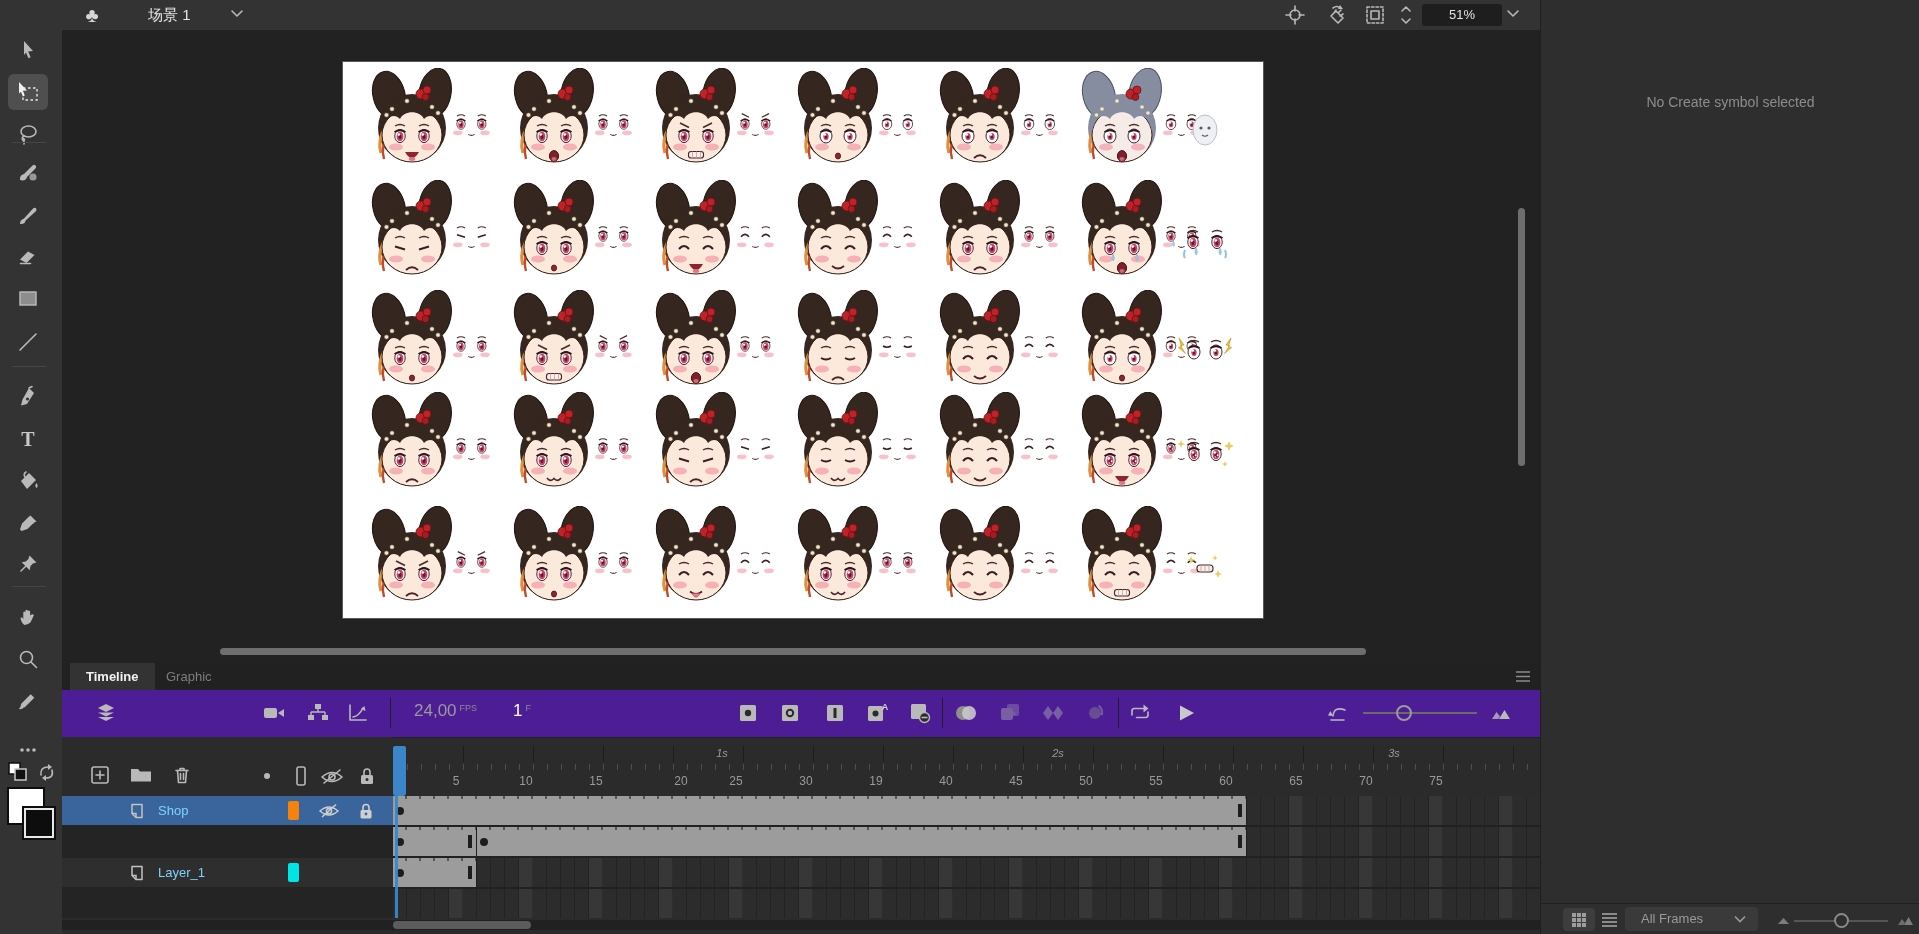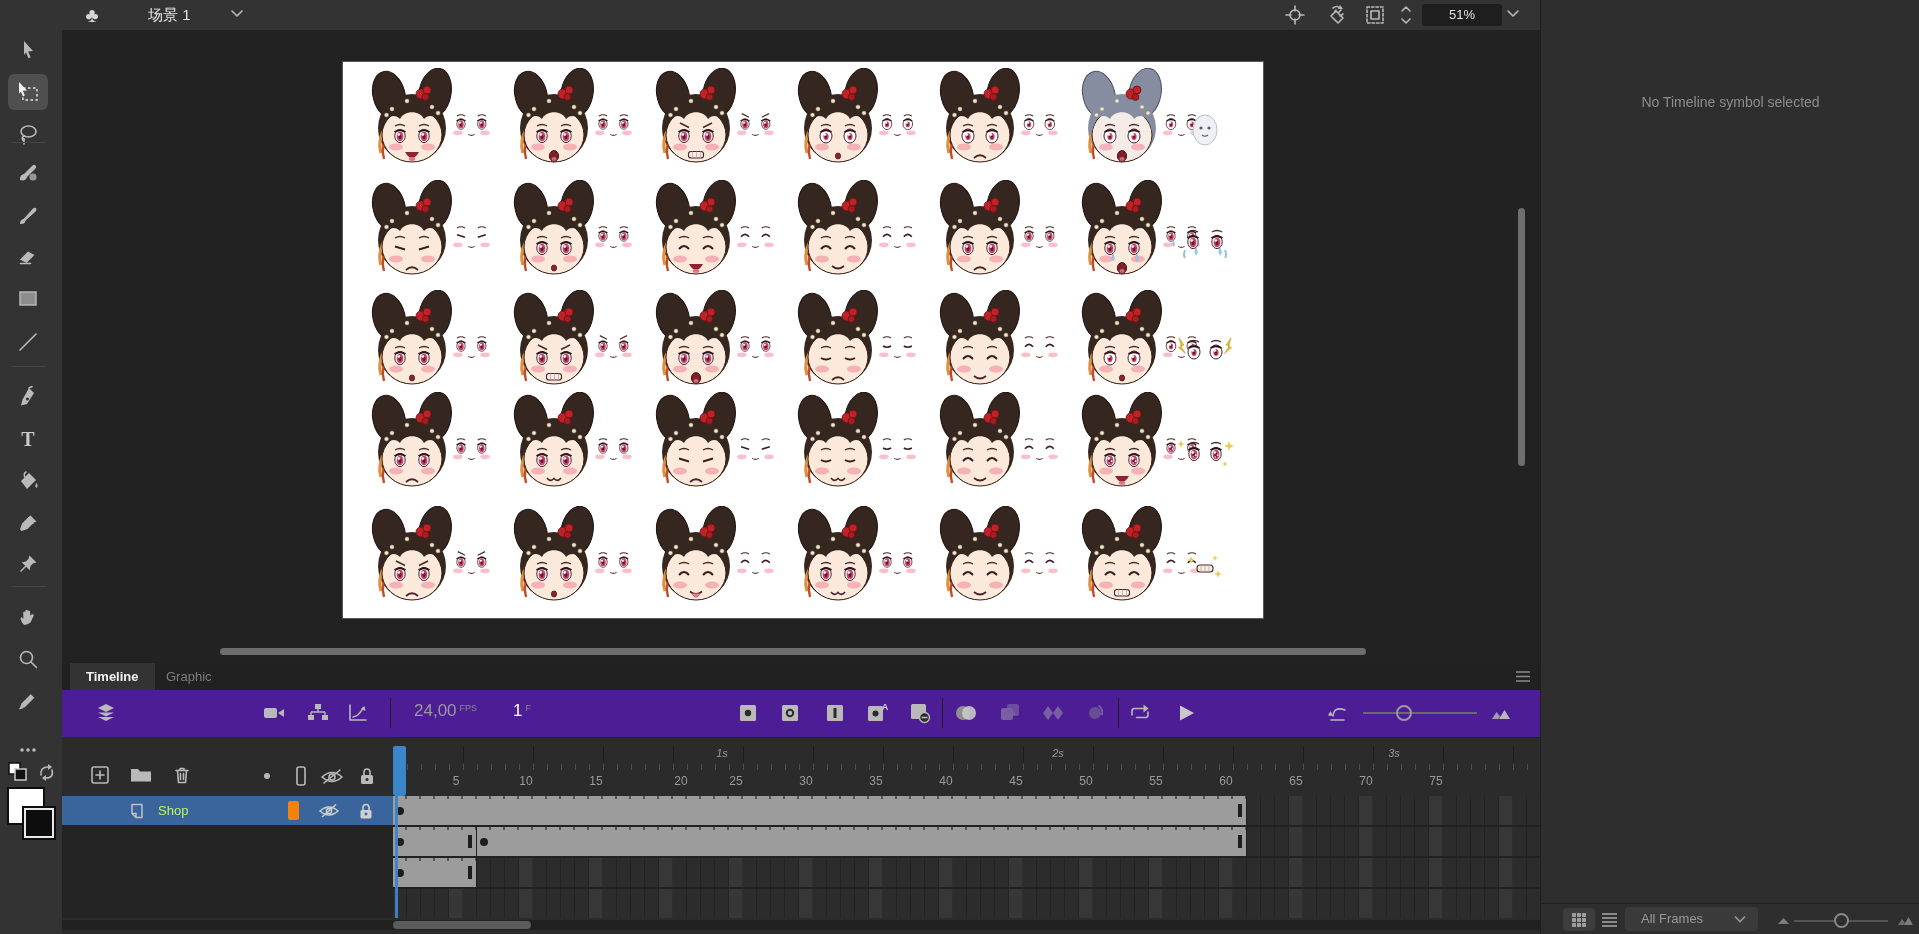--- a/index.html
+++ b/index.html
@@ -55,21 +55,21 @@
   .lh-ic{position:absolute;top:28px;}
   #ruler{left:331px;top:83px;width:1147px;height:50px;overflow:hidden;}
   .sec-bound{position:absolute;top:0;width:1px;height:16px;background:#1d1d1d;}
   .sec-label{position:absolute;top:1px;transform:translateX(-50%);font-size:11px;font-style:italic;color:#9a9a9a;}
   .ftick{position:absolute;top:18px;width:1px;height:6px;background:#4e4e4e;}
   .fnum{position:absolute;top:28px;transform:translateX(-50%);font-size:12px;color:#9a9a9a;}
 
   #layers-list{left:0;top:133px;width:331px;height:122px;background:#242424;}
   .layer-row{position:absolute;left:0;width:331px;height:29px;background:#2e2e2e;display:flex;align-items:center;}
   .layer-row.sel{background:#3a659c;}
-  .layer-name{position:absolute;left:96px;font-size:13px;color:#bef264;text-align:center;}
+  .layer-name{position:absolute;left:96px;font-size:13px;color:#7dd3fc;text-align:center;}
   .layer-swatch{position:absolute;left:226px;top:5px;width:11px;height:19px;border-radius:2px;}
   .row-ic{position:absolute;top:6px;}
 
   #frames-area{left:331px;top:133px;width:1147px;height:122px;overflow:hidden;
     background:
       repeating-linear-gradient(90deg, rgba(255,255,255,0) 0 56px, rgba(255,255,255,0.05) 56px 70px),
       repeating-linear-gradient(90deg, #2c2c2c 0 13px, #232323 13px 14px);}
   .frame-row{position:absolute;left:0;width:1147px;height:29px;}
   .rowline{position:absolute;left:0;width:1147px;height:2px;background:#212121;}
   .span{position:absolute;top:0;height:29px;background:#9c9c9c;border-right:1px solid #1e1e1e;}
@@ -1952,21 +1952,21 @@
         <div class="ftick" style="left:1092px"></div>
         <div class="ftick" style="left:1106px"></div>
         <div class="ftick" style="left:1120px"></div>
         <div class="ftick" style="left:1134px"></div>
         <div class="fnum" style="left:63px">5</div>
         <div class="fnum" style="left:133px">10</div>
         <div class="fnum" style="left:203px">15</div>
         <div class="fnum" style="left:288px">20</div>
         <div class="fnum" style="left:343px">25</div>
         <div class="fnum" style="left:413px">30</div>
-        <div class="fnum" style="left:483px">35</div>
+        <div class="fnum" style="left:483px">19</div>
         <div class="fnum" style="left:553px">40</div>
         <div class="fnum" style="left:623px">45</div>
         <div class="fnum" style="left:693px">50</div>
         <div class="fnum" style="left:763px">55</div>
         <div class="fnum" style="left:833px">60</div>
         <div class="fnum" style="left:903px">65</div>
         <div class="fnum" style="left:973px">70</div>
         <div class="fnum" style="left:1043px">75</div>
       </div>
 
@@ -1981,20 +1981,29 @@
     <svg width="22" height="17" class="row-ic" style="left:256px">
             <path d="M2,9 q9,-8 18,0 q-9,8 -18,0 z" fill="none" stroke="#cfcfcf" stroke-width="1.5"></path>
             <circle cx="11" cy="9" r="2.6" fill="none" stroke="#cfcfcf" stroke-width="1.5"></circle>
             <path d="M4,15 L18,2.5" stroke="#cfcfcf" stroke-width="1.5"></path>
           </svg>
           <svg width="16" height="18" class="row-ic" style="left:296px">
             <rect x="2.5" y="8" width="11" height="8.5" rx="1.5" fill="#cfcfcf"></rect>
             <path d="M5,8 v-2.5 q0,-3 3,-3 q3,0 3,3 v2.5" fill="none" stroke="#cfcfcf" stroke-width="1.6"></path>
             <circle cx="8" cy="12" r="1.4" fill="#3a659c"></circle>
           </svg>
+  </div>
+        <div class="layer-row" style="top:62px">
+    <svg width="18" height="18" style="position:absolute;left:66px;top:6px">
+            <path d="M4,2.5 h10 v13 h-6 l-4,-4 z" fill="none" stroke="#c2c2c2" stroke-width="1.5" stroke-linejoin="round"></path>
+            <path d="M4,11.5 h4 v4" fill="none" stroke="#c2c2c2" stroke-width="1.5"></path>
+          </svg>
+    <span class="layer-name">Layer_1</span>
+    <span class="layer-swatch" style="background:#00e5e5"></span>
+
   </div>
       </div>
     <div id="frames-area" class="abs">
         <div class="frame-row" style="top:0px">
           <div class="span" style="left:0px;width:853px">
       <div class="ticks"></div>
       <div class="kf-dot" style="left:3px"></div>
       <div class="end-bar" style="left:845px"></div>
     </div>
         </div>
@@ -2024,21 +2033,21 @@
 
     <div id="playhead-marker" class="abs" style="left: 331px;"></div>
     <div id="playhead-line" class="abs" style="left: 333px;"></div>
 
     <div id="tl-scroll" class="abs">
         <div class="thumb"></div>
       </div>
   </div>
 
   <div id="right-panel" class="abs">
-    <div id="rp-empty" class="abs">No Timeline symbol selected</div>
+    <div id="rp-empty" class="abs">No Create symbol selected</div>
     <div id="rp-bottom" class="abs">
       <div id="rb-grid" class="abs">
         <svg width="16" height="16">
             <g fill="#9d9d9d">
               <rect x="1" y="1" width="4" height="4"></rect>
               <rect x="6" y="1" width="4" height="4"></rect>
               <rect x="11" y="1" width="4" height="4"></rect>
               <rect x="1" y="6" width="4" height="4"></rect>
               <rect x="6" y="6" width="4" height="4"></rect>
               <rect x="11" y="6" width="4" height="4"></rect>

